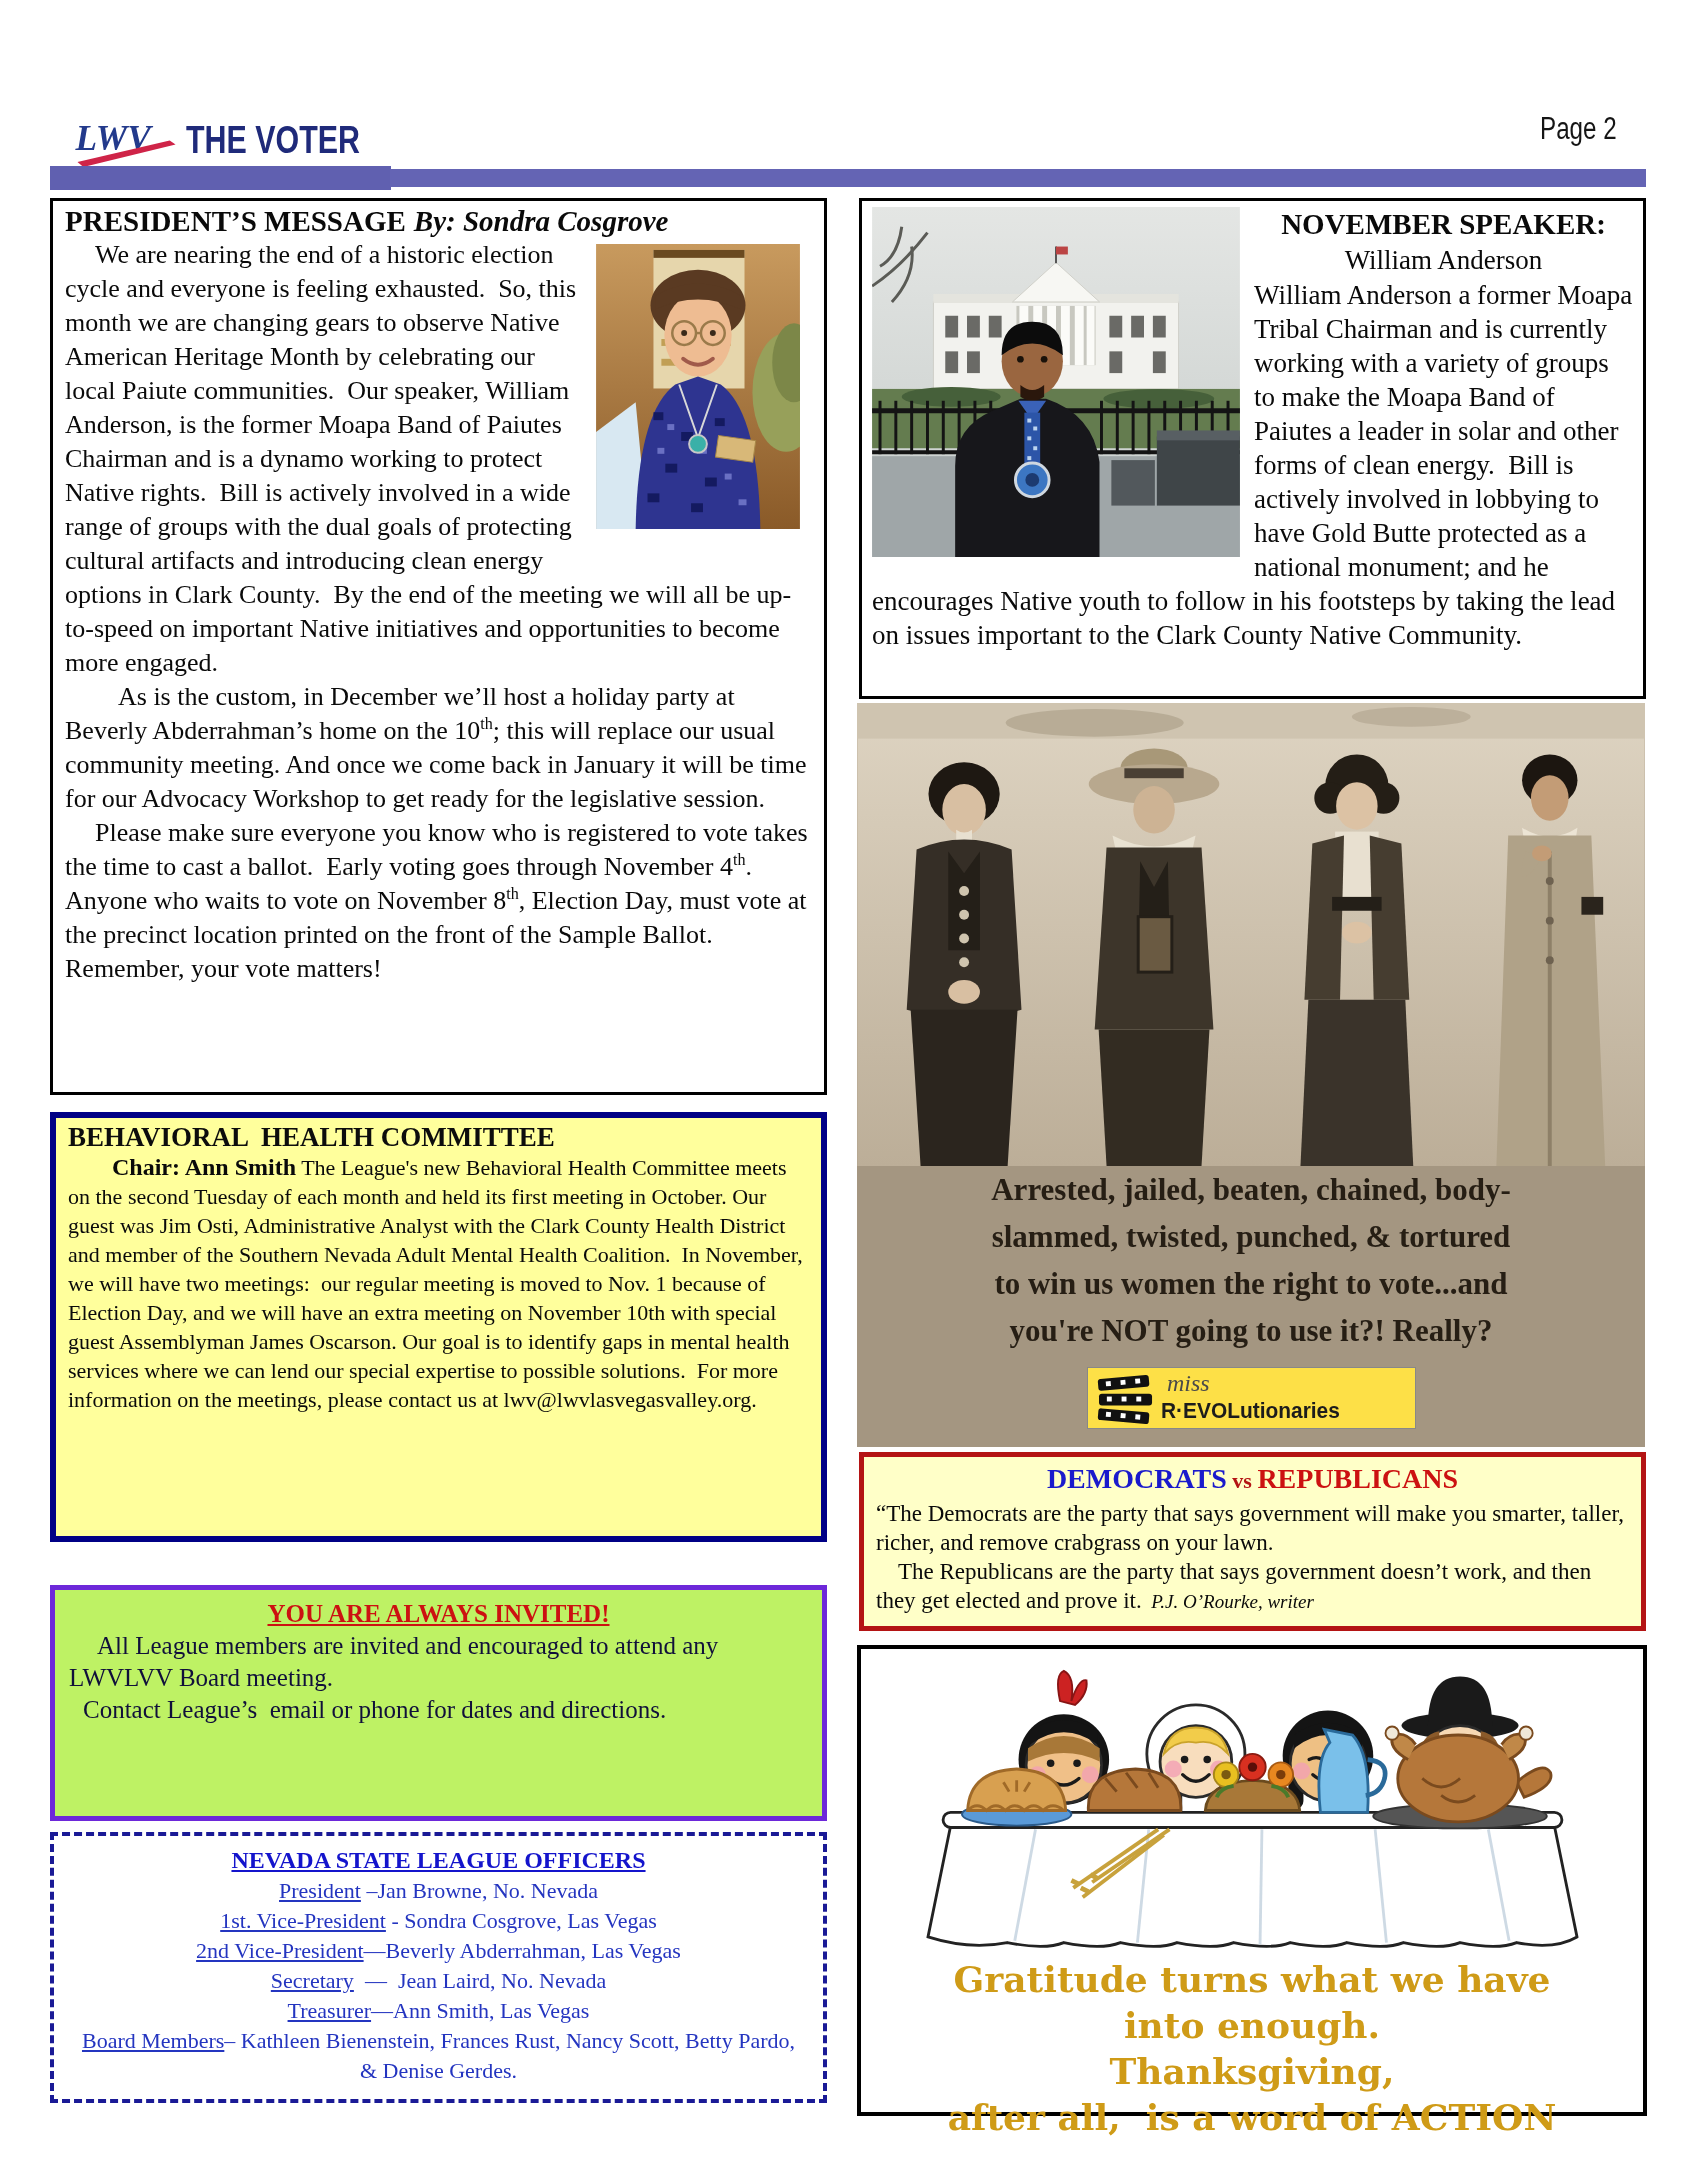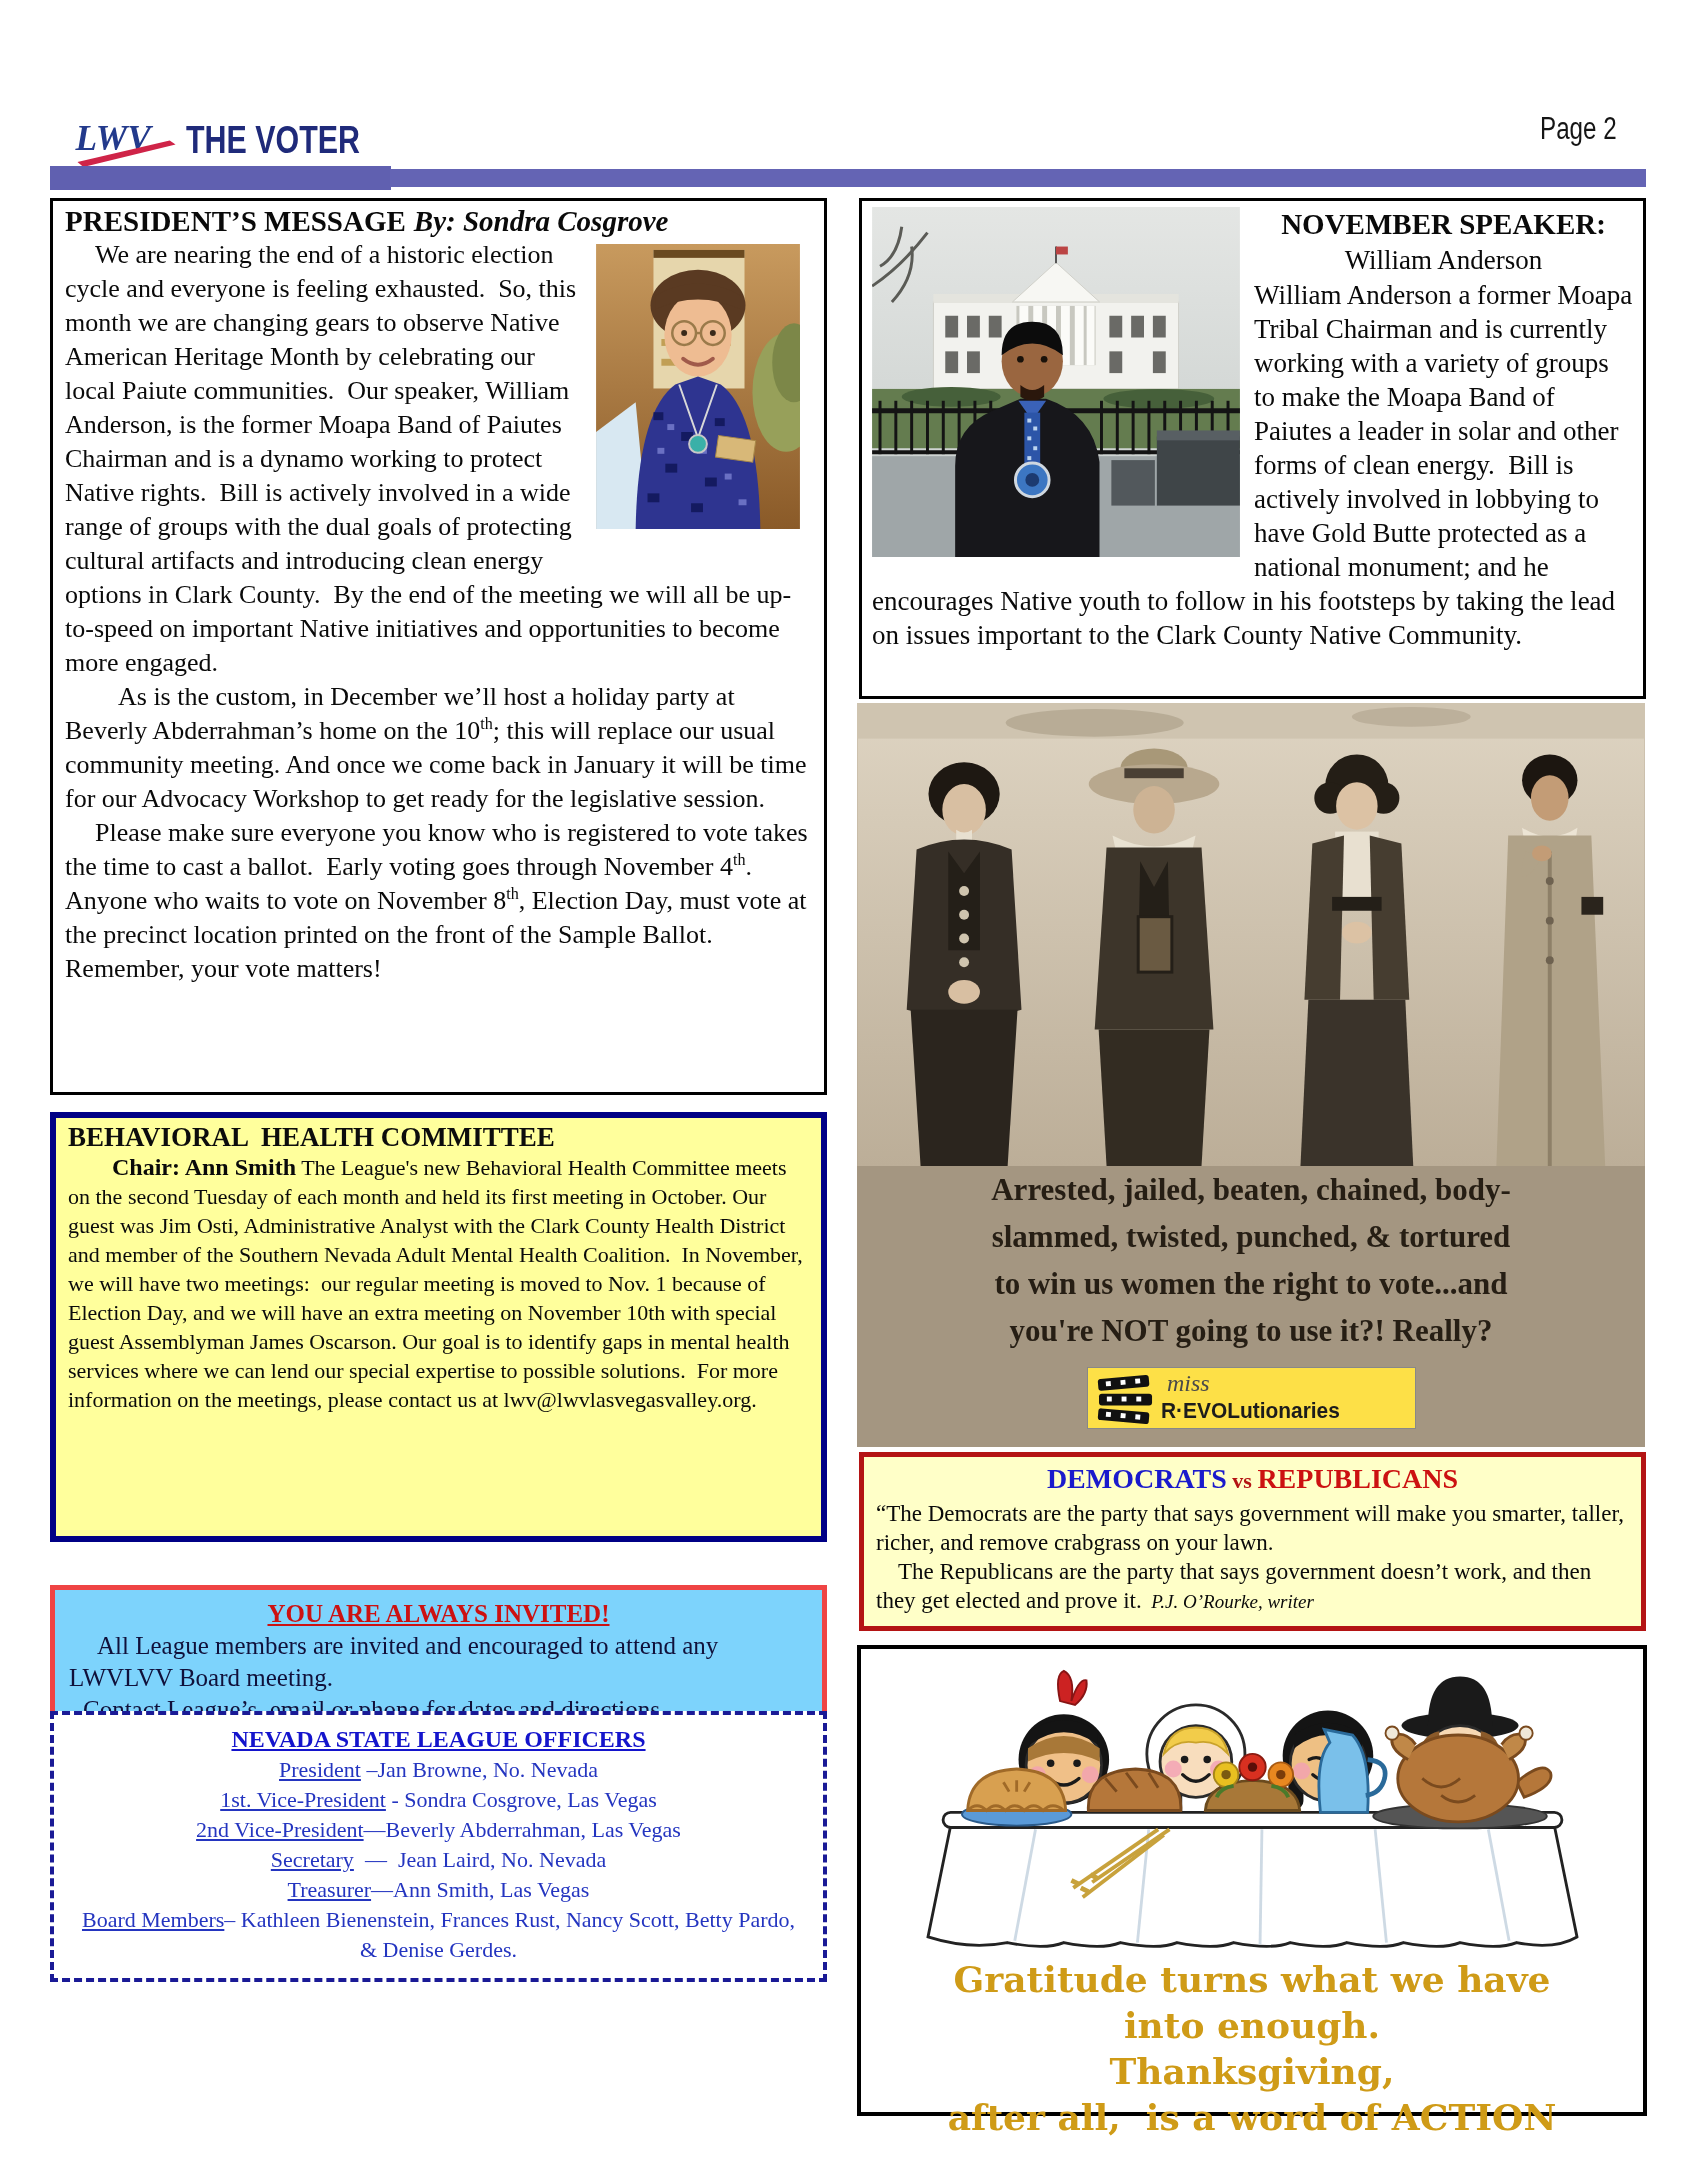--- a/index.html
+++ b/index.html
@@ -28,28 +28,28 @@
   .ind1 { text-indent:30px; }
   .ind2 { text-indent:53px; }
   sup.sup { font-size:.62em; vertical-align:super; line-height:0; }
 
   #behavioral-box { left:50px; top:1112px; width:777px; height:430px; border:6px solid #000085;
                     box-sizing:border-box; background:#ffff9c; padding:4px 12px; }
   #behavioral-title { font-size:27px; font-weight:bold; color:#0d0d0d; }
   #behavioral-body { font-size:22px; line-height:29px; text-indent:44px; margin:0; }
   #behavioral-chair { font-weight:bold; font-size:24px; }
 
-  #invited-box { left:50px; top:1585px; width:777px; height:236px; border:5px solid #ef4444;
-                 box-sizing:border-box; background:#7dd3fc; padding:8px 14px; color:#10103a; }
+  #invited-box { left:50px; top:1585px; width:777px; height:236px; border:5px solid #6d28d9;
+                 box-sizing:border-box; background:#bef264; padding:8px 14px; color:#10103a; }
   #invited-title { text-align:center; font-size:27px; font-weight:bold; color:#cc1111;
                    text-decoration:underline; margin:0 0 4px 0; }
   #invited-box p { margin:0; font-size:25px; line-height:32px; }
   .indA { text-indent:28px; } .indB { text-indent:14px; }
 
-  #officers-box { left:50px; top:1711px; width:777px; height:271px; border:4px dashed #1a1a96;
+  #officers-box { left:50px; top:1832px; width:777px; height:271px; border:4px dashed #1a1a96;
                   box-sizing:border-box; padding:8px 26px; text-align:center; color:#2435c0; background:#fff; }
   #officers-title { font-size:24px; font-weight:bold; color:#1414cc; text-decoration:underline; line-height:32px; }
   .off-line { font-size:22px; line-height:30px; }
   .off-role { text-decoration:underline; }
 
   
   #speaker-box { left:859px; top:198px; width:787px; height:501px; border:3px solid #000;
                  box-sizing:border-box; padding:4px 10px; background:#fff; }
   #speaker-photo-wrap { float:left; width:368px; height:350px; margin:2px 14px 4px 0; }
   #speaker-title { text-align:center; font-size:29px; font-weight:bold; line-height:38px; }

